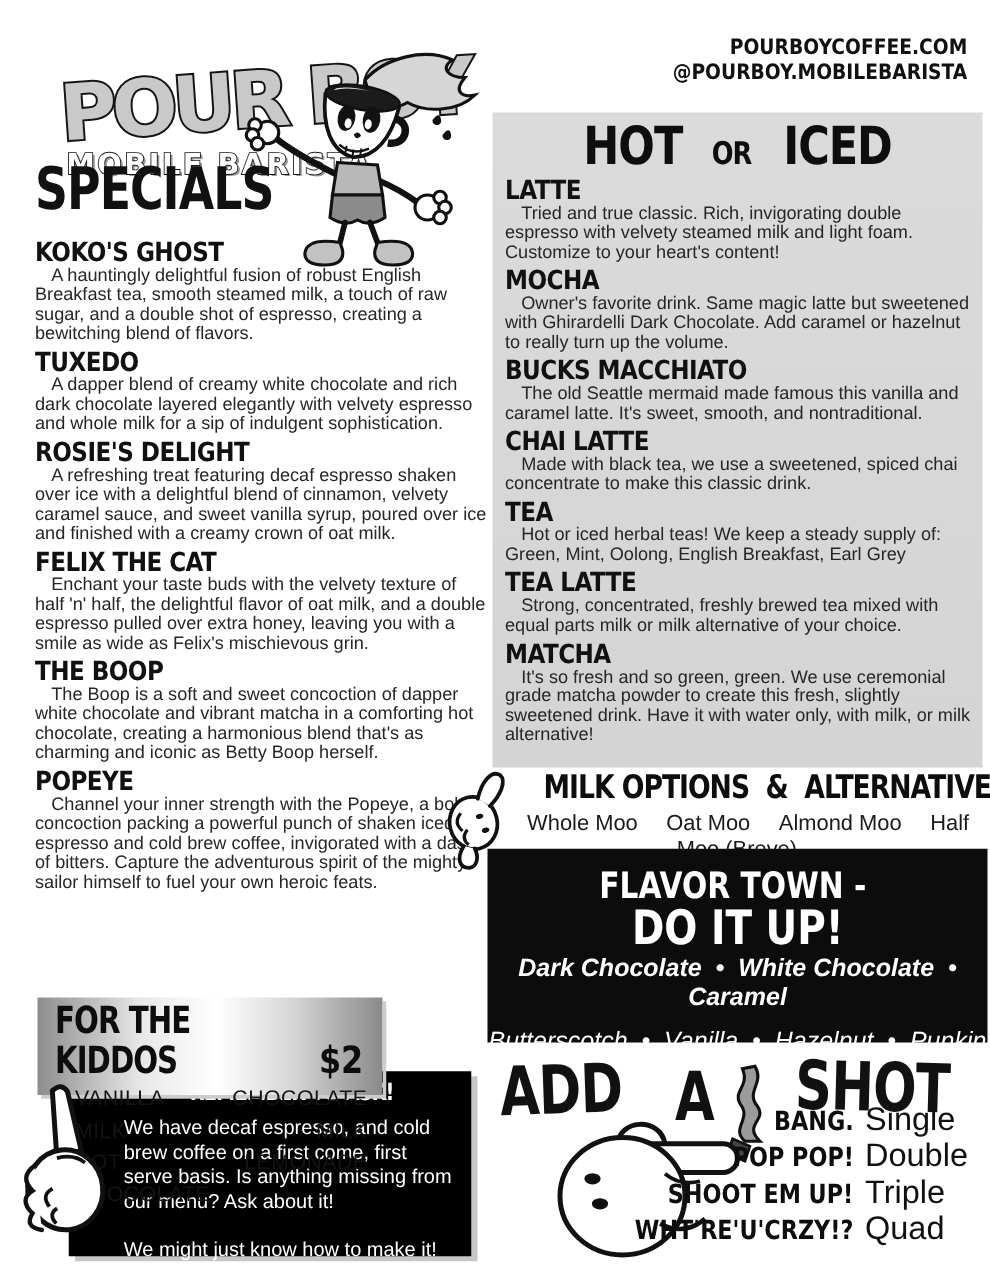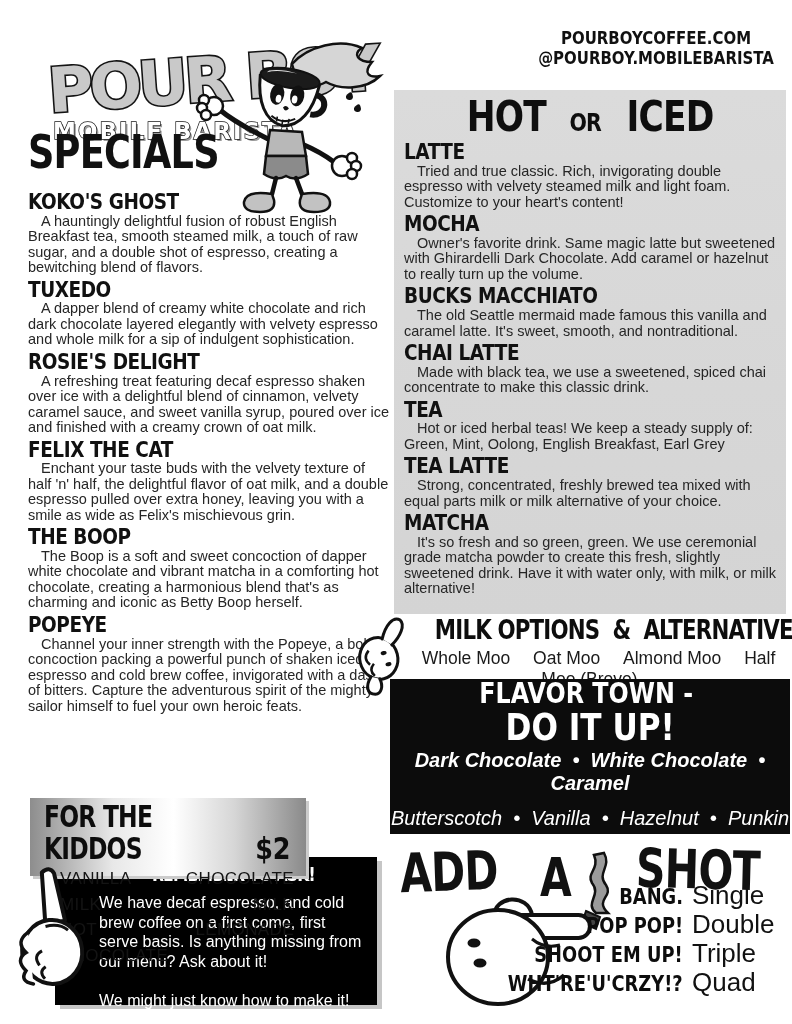--- a/index.html
+++ b/index.html
@@ -5,21 +5,21 @@
   * { margin:0; padding:0; box-sizing:border-box; }
   body { background:#ffffff; font-family:"Liberation Sans", sans-serif; }
   #page { position:relative; width:792px; height:1024px; background:#ffffff; overflow:hidden; color:#1c1c1c; }
 
   .comic { font-family:"DejaVu Sans", sans-serif; font-weight:bold; }
   .cx { display:inline-block; transform:scaleX(0.78); transform-origin:left top; letter-spacing:-1px; }
   .cx-c { display:inline-block; transform:scaleX(0.82); transform-origin:center top; letter-spacing:-1px; }
 
   
   #logo-svg { position:absolute; left:38px; top:14px; width:352px; height:202px; }
-  #contact { position:absolute; right:18px; top:28px; text-align:center; font-family:"DejaVu Sans", sans-serif; font-weight:bold; font-size:17px; line-height:1.18; color:#111; }
+  #contact { position:absolute; right:18px; top:28px; text-align:right; font-family:"DejaVu Sans", sans-serif; font-weight:bold; font-size:17px; line-height:1.18; color:#111; }
   #contact div { transform:scaleX(0.88); transform-origin:right top; }
 
   
   #specials-title { position:absolute; left:28px; top:128px; font-size:47px; color:#111; line-height:1; }
   #specials-list { position:absolute; left:28px; top:191px; width:364px; }
   .menu-item { margin-bottom:3px; }
   .item-name { font-family:"DejaVu Sans", sans-serif; font-weight:bold; font-size:21px; line-height:1.08; color:#111; display:block; transform:scaleX(0.88); transform-origin:left top; letter-spacing:-0.5px; }
   .item-desc { font-size:14.5px; line-height:1.07; color:#262626; text-indent:13px; }
 
   
@@ -28,21 +28,21 @@
   #hot-title .big { font-size:42px; line-height:1; }
   #hot-title .small { font-size:25px; line-height:1; margin:0 6px; }
 
   
   #milk-title { position:absolute; left:394px; top:617px; width:396px; text-align:center; font-size:26px; color:#0d0d0d; line-height:1; white-space:pre; }
   #milk-options { position:absolute; left:398px; top:648px; width:392px; text-align:center; font-size:17.5px; color:#1a1a1a; }
   #milk-options span { margin:0 9px; }
   #shaka-svg { position:absolute; left:348px; top:610px; width:64px; height:90px; }
 
   
-  #flavor-box { position:absolute; left:390px; top:679px; width:400px; height:155px; background:#0c0c0c; color:#fff; text-align:center; padding-top:0; }
+  #flavor-box { position:absolute; left:390px; top:679px; width:400px; height:155px; background:#0c0c0c; color:#fff; text-align:center; padding-top:15px; }
   #flavor-title .pre { font-size:29px; line-height:1; letter-spacing:0; }
   #flavor-title .emph { font-size:38px; line-height:1; letter-spacing:0; }
   .flavor-line1 { font-size:20px; font-weight:bold; font-style:italic; margin-top:3px; white-space:pre-wrap; }
   .flavor-line2 { font-size:20px; font-style:italic; margin-top:12px; white-space:pre-wrap; }
   .flavor-line3 { font-size:20px; font-style:italic; margin-top:1px; white-space:pre-wrap; }
   .flavor-line4 { font-size:18px; font-style:italic; margin-top:13px; white-space:pre-wrap; }
 
   
   #kiddos-box { position:absolute; left:30px; top:798px; width:276px; height:78px; background:linear-gradient(90deg,#8d8d8d 0%,#e8e8e8 30%,#ffffff 52%,#d6d6d6 74%,#8a8a8a 100%); box-shadow:3px 3px 0 #cccccc; padding:3px 12px 0 14px; z-index:5; }
   #kiddos-head { display:flex; align-items:baseline; color:#0d0d0d; }

